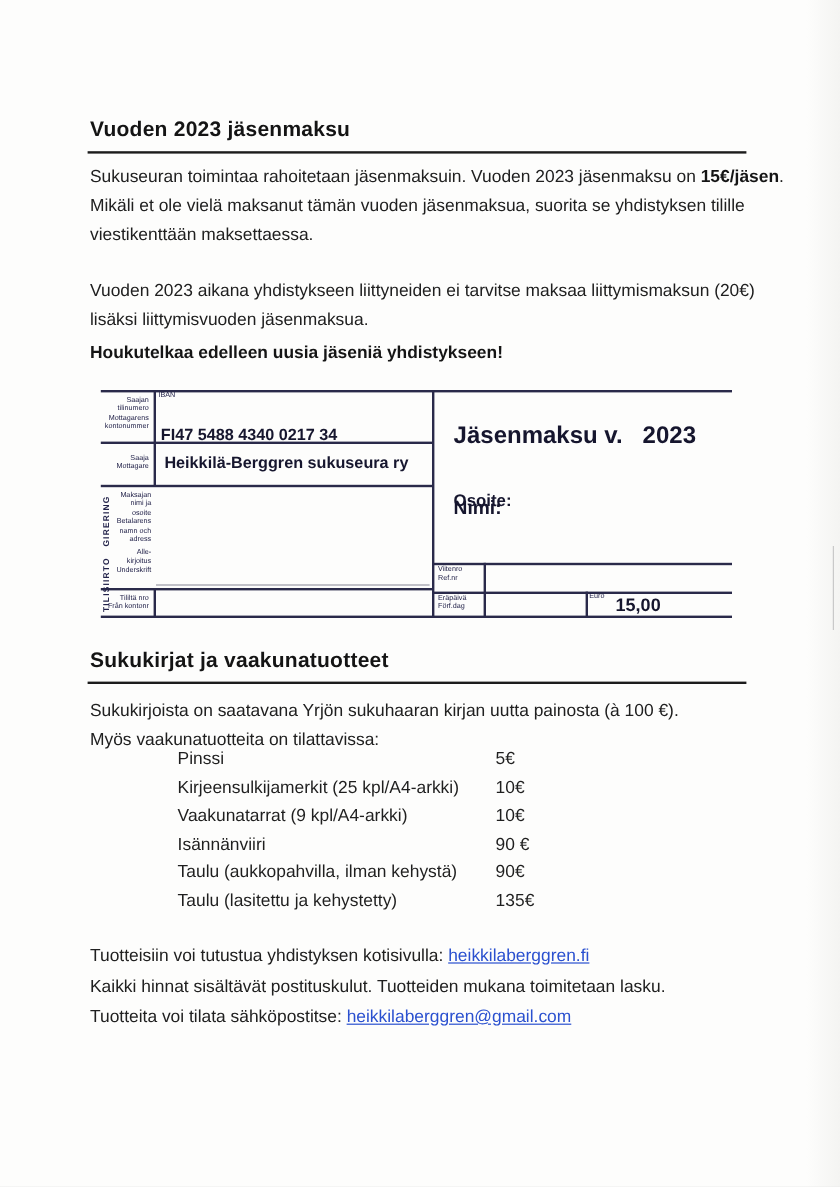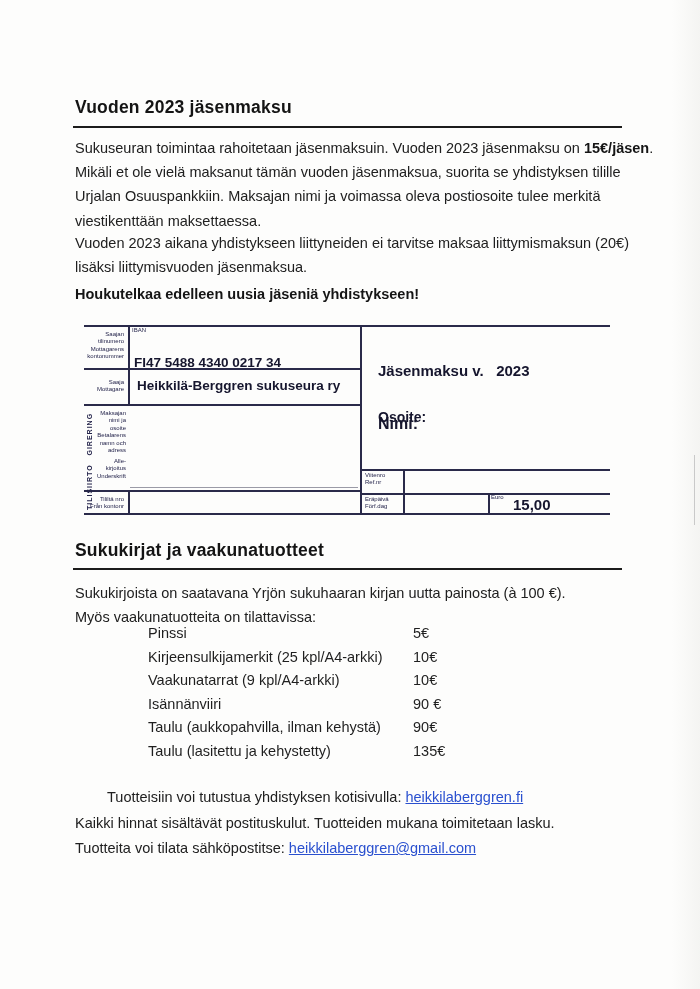--- a/index.html
+++ b/index.html
@@ -37,21 +37,20 @@
 <body>
 
 <div class="page">
 
   <div class="abs h1" style="left:75px;top:97px;">Vuoden 2023 jäsenmaksu</div>
   <div class="abs rule" style="left:73px;top:126px;width:549px;"></div>
 
   <div class="abs" style="left:75px;top:136px;">
     <div class="bline"><span>Sukuseuran toimintaa rahoitetaan jäsenmaksuin. Vuoden 2023 jäsenmaksu on </span><span class="bold">15€/jäsen</span><span>.</span></div>
     <div class="bline">Mikäli et ole vielä maksanut tämän vuoden jäsenmaksua, suorita se yhdistyksen tilille</div>
-    <div class="bline">Urjalan Osuuspankkiin. Maksajan nimi ja voimassa oleva postiosoite tulee merkitä</div>
     <div class="bline">viestikenttään maksettaessa.</div>
   </div>
 
   <div class="abs" style="left:75px;top:231px;">
     <div class="bline">Vuoden 2023 aikana yhdistykseen liittyneiden ei tarvitse maksaa liittymismaksun (20€)</div>
     <div class="bline">lisäksi liittymisvuoden jäsenmaksua.</div>
   </div>
 
   <div class="abs bline bold" style="left:75px;top:282px;">Houkutelkaa edelleen uusia jäseniä yhdistykseen!</div>
 
@@ -91,21 +90,21 @@
     <div class="tiny r" style="left:0;top:171px;width:40px;">Tililtä nro
 Från kontonr</div>
 
     <div class="gval" style="left:50px;top:30px;">FI47 5488 4340 0217 34</div>
     <div class="gval" style="left:53px;top:53px;">Heikkilä-Berggren sukuseura ry</div>
 
     <div class="sigline"></div>
 
     <div class="abs" style="left:46px;top:84px;width:228px;height:76px;"></div>
 
-    <div class="gval" style="left:294px;top:37px;font-size:15px;white-space:pre;text-align:center;">Jäsenmaksu v.   2023</div>
+    <div class="gval" style="left:294px;top:27px;font-size:20px;white-space:pre;text-align:center;">Jäsenmaksu v.   2023</div>
     <div class="gval" style="left:294px;top:70px;font-size:16px;margin-top:20px;">Nimi:</div>
     <div class="gval" style="left:294px;top:84px;font-size:14px;">Osoite:</div>
     <div class="tiny" style="left:281px;top:147px;">Viitenro
 Ref.nr</div>
     <div class="tiny" style="left:281px;top:171px;">Eräpäivä
 Förf.dag</div>
     <div class="abs" style="left:322px;top:146px;width:204px;height:21px;"></div>
     <div class="abs" style="left:322px;top:170px;width:81px;height:18px;"></div>
     <div class="tiny" style="left:407px;top:169px;">Euro</div>
     <div class="gval" style="left:429px;top:171px;font-size:15px;">15,00</div>
@@ -139,17 +138,17 @@
     <div class="prow" style="top:94px;">
         <span class="pname">Taulu (aukkopahvilla, ilman kehystä)</span>
         <span class="pprice">90€</span>
       </div>
     <div class="prow" style="top:118px;">
         <span class="pname">Taulu (lasitettu ja kehystetty)</span>
         <span class="pprice">135€</span>
       </div>
   </div>
 
-  <div class="abs bline" style="left:75px;top:785px;margin-left:32px;"><span>Tuotteisiin voi tutustua yhdistyksen kotisivulla: </span><span class="link">heikkilaberggren.fi</span></div>
+  <div class="abs bline" style="left:75px;top:785px;"><span>Tuotteisiin voi tutustua yhdistyksen kotisivulla: </span><span class="link">heikkilaberggren.fi</span></div>
   <div class="abs bline" style="left:75px;top:811px;">Kaikki hinnat sisältävät postituskulut. Tuotteiden mukana toimitetaan lasku.</div>
   <div class="abs bline" style="left:75px;top:836px;"><span>Tuotteita voi tilata sähköpostitse: </span><span class="link">heikkilaberggren@gmail.com</span></div>
 
 </div>
 
 </body></html>

